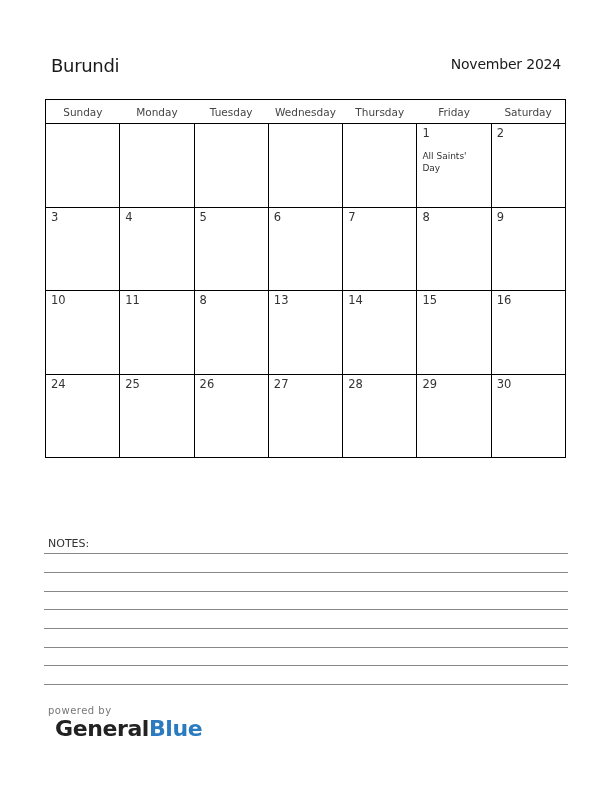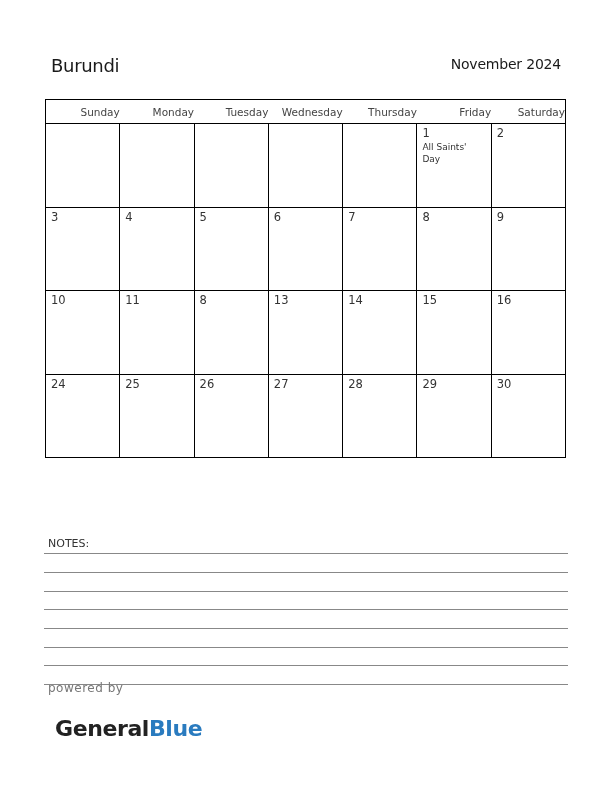--- a/index.html
+++ b/index.html
@@ -1,28 +1,28 @@
 <!DOCTYPE html>
 <html><head>
 <meta charset="utf-8">
 <style>
   html, body { margin:0; padding:0; background:#ffffff; }
   body { width:612px; height:792px; position:relative; overflow:hidden; font-family:"DejaVu Sans", sans-serif; color:#222; }
   .country { position:absolute; left:51px; top:55px; font-size:18px; color:#1a1a1a; letter-spacing:-0.3px; }
   .month { position:absolute; right:51px; top:56px; font-size:14px; color:#1a1a1a; letter-spacing:-0.2px; }
   table.cal { position:absolute; left:45px; top:99px; width:521px; border-collapse:collapse; table-layout:fixed; }
-  table.cal th { height:23px; border-top:1.3px solid #000; border-bottom:1.3px solid #000; font-weight:normal; font-size:10.5px; color:#444; text-align:right; padding:0; }
+  table.cal th { height:23px; border-top:1.3px solid #000; border-bottom:1.3px solid #000; font-weight:normal; font-size:10.5px; color:#444; text-align:center; padding:0; }
   table.cal th:first-child { border-left:1.3px solid #000; }
   table.cal th:last-child { border-right:1.3px solid #000; }
   table.cal td { height:76.5px; border:1.3px solid #000; vertical-align:top; padding:3px 5px; font-size:11.5px; color:#333; }
   .daynum { display:block; line-height:13px; }
-  .holiday { display:block; font-size:9px; line-height:12px; color:#333; margin-top:1px; }
+  .holiday { display:block; font-size:9px; line-height:12px; color:#333; margin-top:10px; }
   .notes-label { position:absolute; left:48px; top:537px; font-size:11px; color:#333; }
   .note-line { position:absolute; left:44px; width:524px; height:0; border-top:1px solid #888; }
-  .powered { position:absolute; left:48px; top:681px; font-size:12px; color:#777; letter-spacing:0.5px; }
+  .powered { position:absolute; left:48px; top:705px; font-size:10px; color:#777; letter-spacing:0.5px; }
   .brand { position:absolute; left:55px; top:716px; font-size:22px; letter-spacing:-0.4px;font-weight:bold; }
   .brand .g { color:#222; }
   .brand .b { color:#2a7bbf; }
 </style>
 </head>
 <body>
 
 <div class="country">Burundi</div>
 <div class="month">November 2024</div>
 

